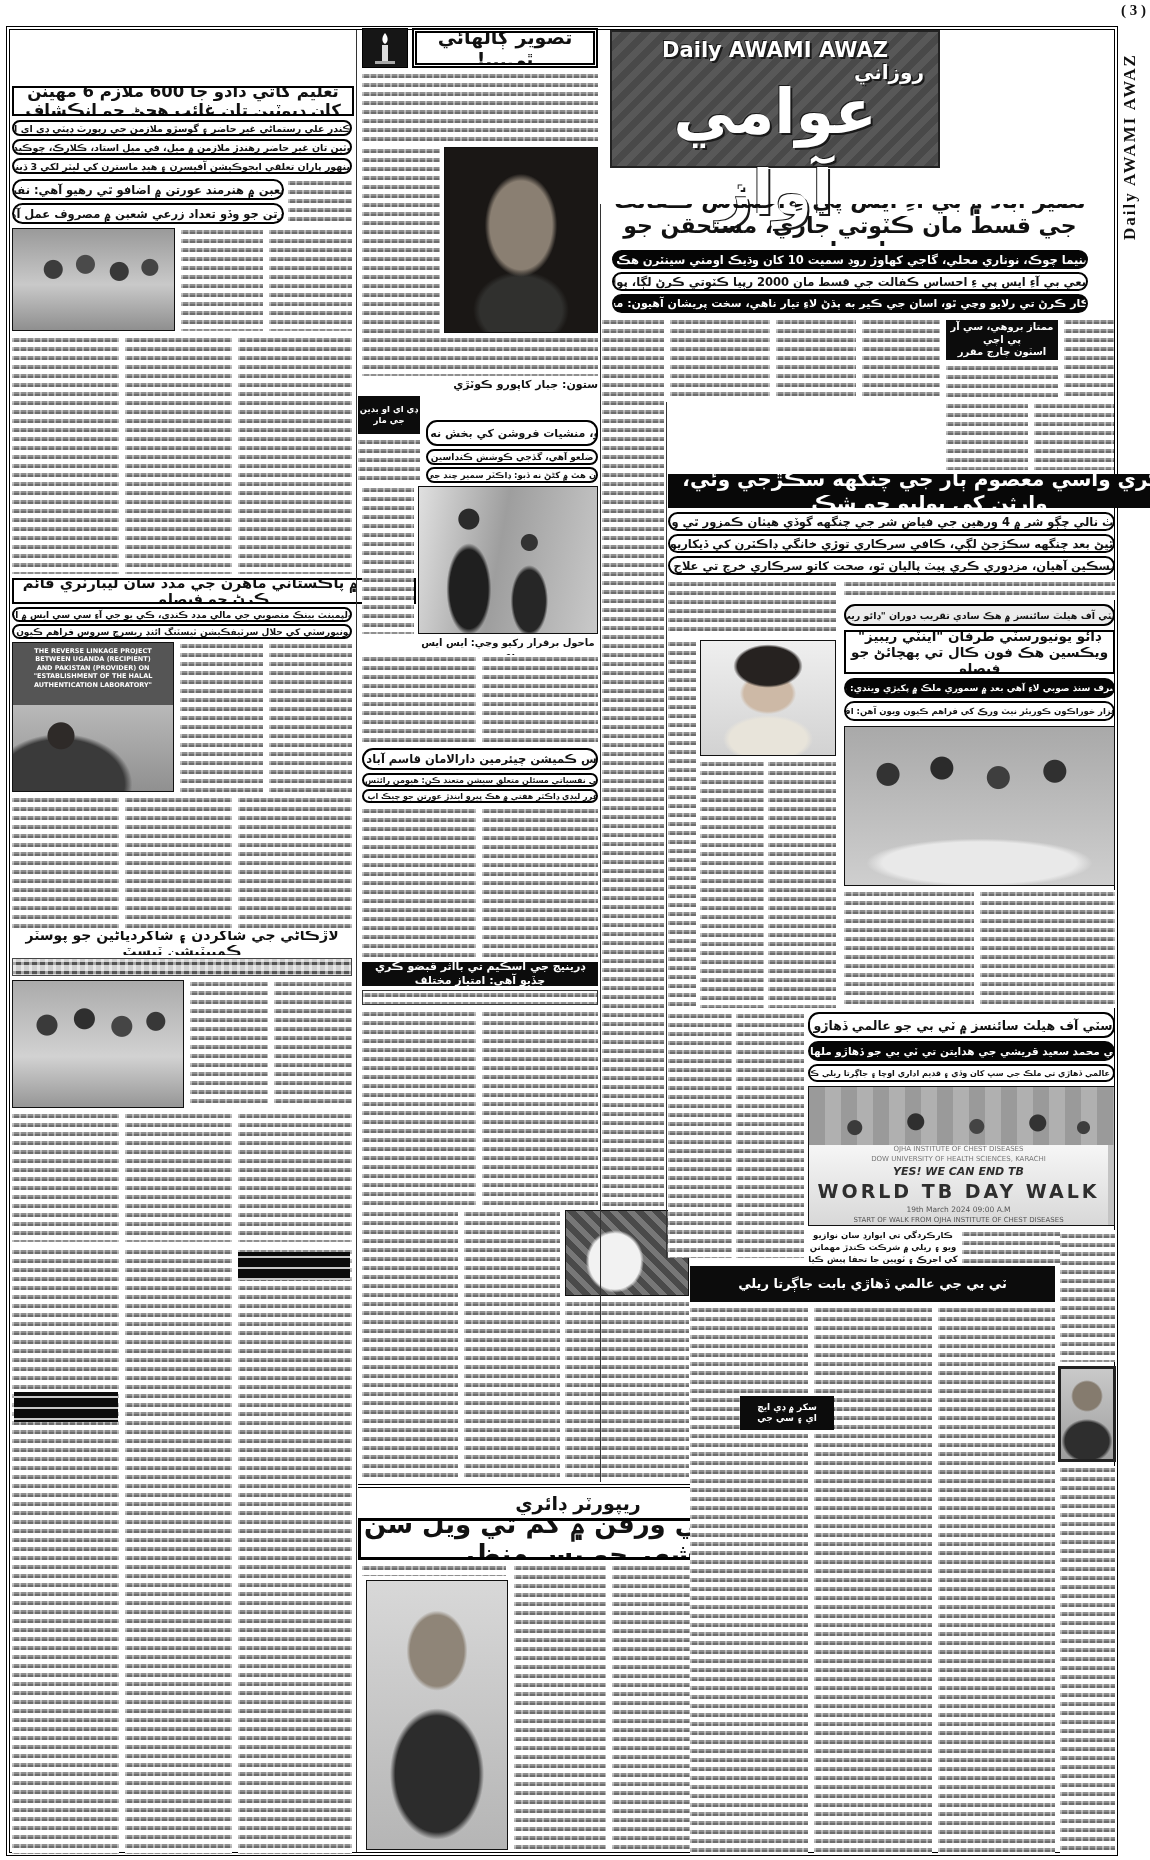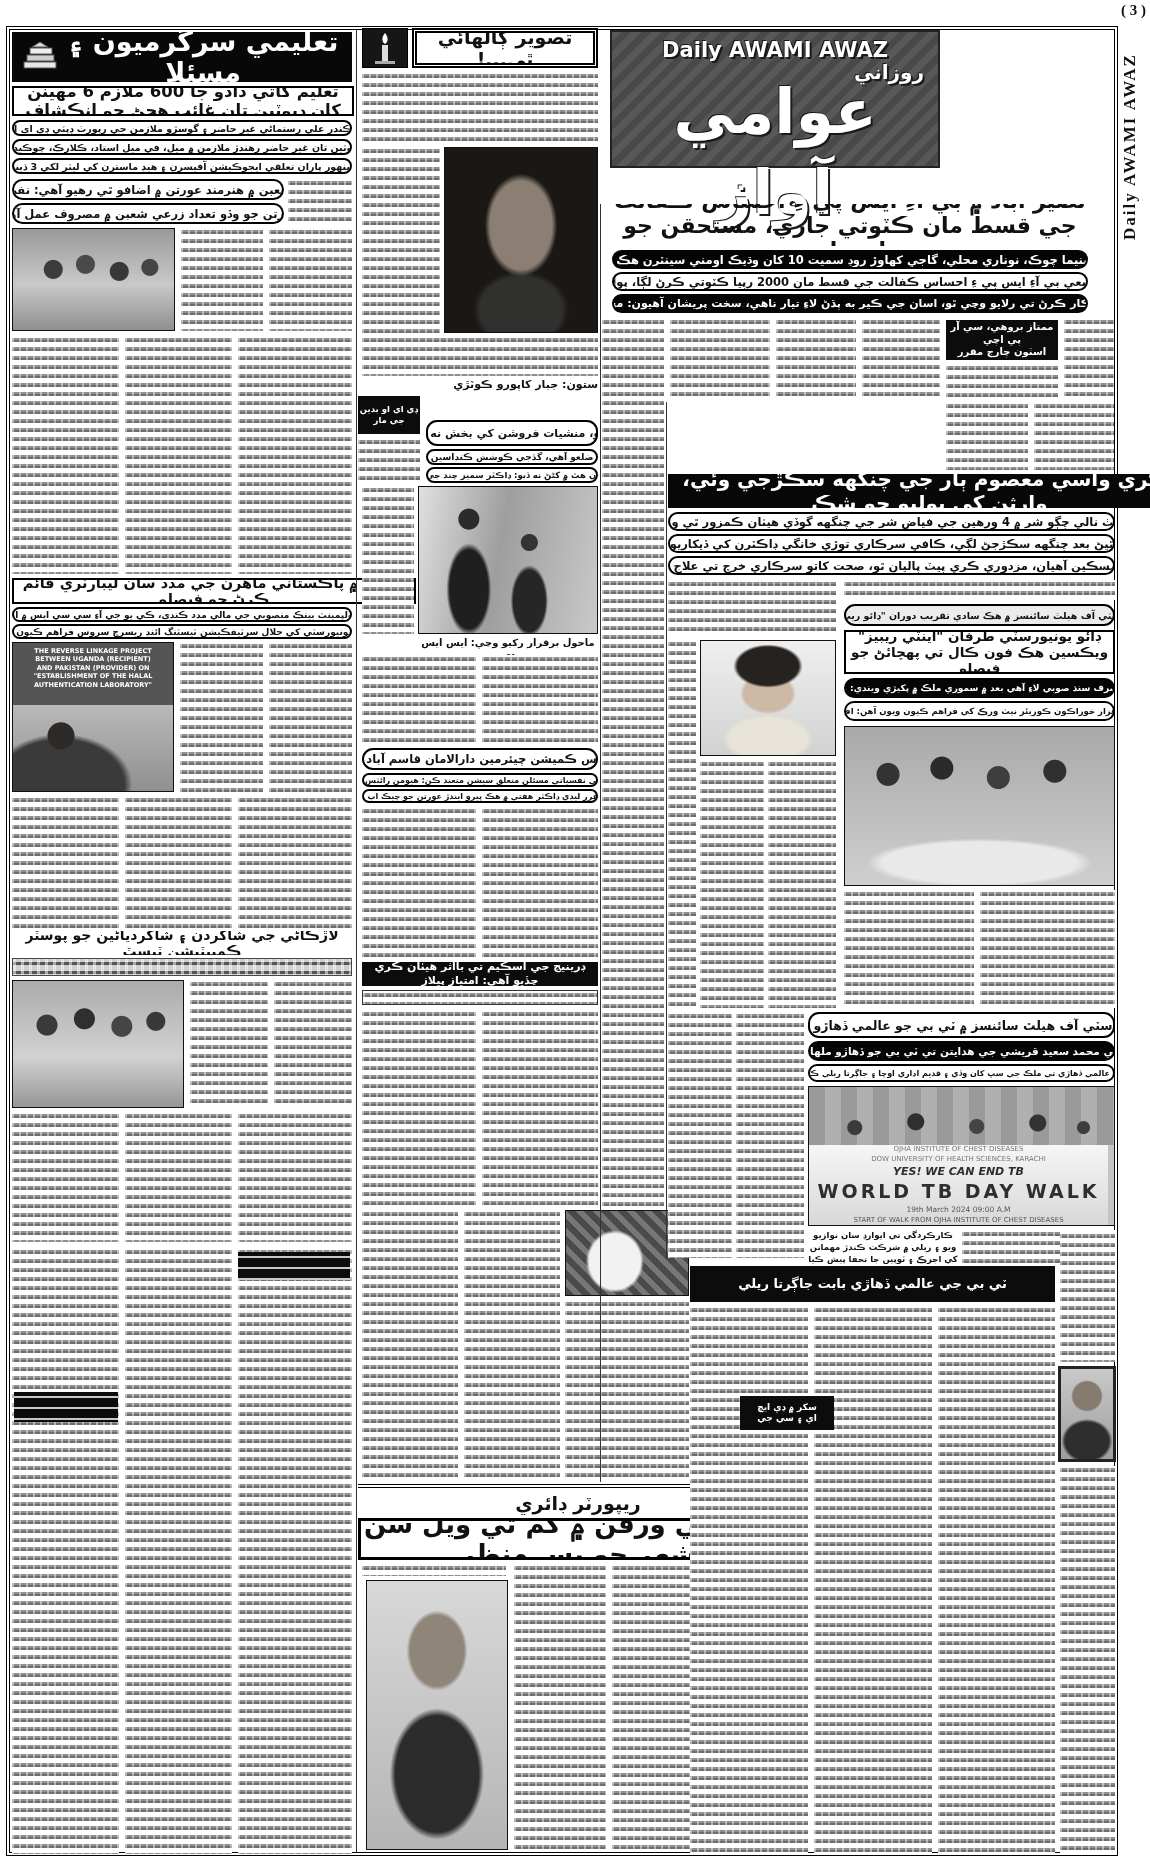--- a/index.html
+++ b/index.html
@@ -65,29 +65,20 @@
   <div class="abs sim" style="left:776px;top:318px;width:80px;height:80px;"></div>
   <div class="abs sim" style="left:862px;top:318px;width:78px;height:80px;"></div>
   <div class="abs mini rtl" style="left:946px;top:320px;width:112px;height:40px;font-size:10px;">
     <span>ممتاز بروهي، سي آر پي اچي</span>
     <span>اسٽون چارج مقرر</span>
   </div>
   <div class="abs sim" style="left:946px;top:364px;width:112px;height:34px;"></div>
   <div class="abs sim" style="left:1064px;top:318px;width:50px;height:80px;"></div>
   <div class="abs sim" style="left:602px;top:318px;width:62px;height:890px;"></div>
 
-  <div class="abs banner-black" style="left:12px;top:32px;width:340px;height:50px;">
-    <svg class="abs" style="left:8px;top:6px;" width="40" height="38" viewBox="0 0 40 38">
-      <rect x="4" y="24" width="32" height="6" fill="#e8e8e8" stroke="#555"></rect>
-      <rect x="7" y="17" width="27" height="6" fill="#cfcfcf" stroke="#555"></rect>
-      <rect x="10" y="10" width="22" height="6" fill="#efefef" stroke="#555"></rect>
-      <path d="M12 9 L20 4 L28 9 Z" fill="#dcdcdc" stroke="#555"></path>
-    </svg>
-    <div class="abs head rtl" style="left:48px;top:0;width:286px;height:50px;font-size:27px;color:#fff;">تعليمي سرگرميون ۽ مسئلا</div>
-  </div>
   <div class="abs head rtl" style="left:12px;top:86px;width:342px;height:30px;border:2px solid #000;font-size:16.5px;">تعليم کاتي دادو جا 600 ملازم 6 مهينن کان ڊيوٽين تان غائب هجڻ جو انڪشاف</div>
   <div class="abs kick rtl" style="left:12px;top:120px;width:340px;height:16px;font-size:9.5px;">چيف مانيٽرنگ آفيسر سڪندر علي رستماڻي غير حاضر ۽ گوسڙو ملازمن جي رپورٽ ڊپٽي ڊي اي او دادو حوالي ڪري ڇڏي</div>
   <div class="abs kick rtl" style="left:12px;top:139px;width:340px;height:16px;font-size:9.5px;">لڳاتار 6 مهينن کان ڊيوٽين تان غير حاضر رهندڙ ملازمن ۾ ميل، في ميل استاد، ڪلارڪ، چوڪيدار ۽ نائب قاصد شامل</div>
   <div class="abs kick rtl" style="left:12px;top:158px;width:340px;height:16px;font-size:9.5px;">ڊپٽي محمد حنيف پنهور پاران تعلقي ايجوڪيشن آفيسرن ۽ هيڊ ماسترن کي ليٽر لکي 3 ڏينهن ۾ رپورٽ طلب</div>
   <div class="abs kick rtl" style="left:12px;top:179px;width:272px;height:21px;font-size:11.5px;">مختلف شعبن ۾ هنرمند عورتن ۾ اضافو ٿي رهيو آهي: نفيس شاهه</div>
   <div class="abs kick rtl" style="left:12px;top:203px;width:272px;height:21px;font-size:11.5px;">عورتن جو وڏو تعداد زرعي شعبن ۾ مصروف عمل آهي</div>
   <div class="abs sim" style="left:288px;top:179px;width:64px;height:45px;"></div>
 
   <div class="abs ph" style="left:12px;top:228px;width:163px;height:103px;background-image:radial-gradient(circle at 25% 40%,#3c3c3c 0 9px,transparent 10px),radial-gradient(circle at 45% 35%,#4a4a4a 0 9px,transparent 10px),radial-gradient(circle at 66% 42%,#383838 0 9px,transparent 10px),radial-gradient(circle at 85% 38%,#444 0 8px,transparent 9px),linear-gradient(#9a9a9a,#c9c9c9 55%,#8f8f8f);"></div>
   <div class="abs sim" style="left:181px;top:228px;width:82px;height:103px;"></div>
@@ -157,21 +148,21 @@
   <div class="abs rtl" style="left:418px;top:637px;width:180px;height:15px;font-weight:700;font-size:10px;text-align:center;">ماحول برقرار رکيو وڃي: ايس ايس پي</div>
   <div class="abs sim" style="left:362px;top:655px;width:114px;height:90px;"></div>
   <div class="abs sim" style="left:482px;top:655px;width:116px;height:90px;"></div>
 
   <div class="abs kick rtl" style="left:362px;top:748px;width:236px;height:22px;font-size:11.5px;">سنڌ هيومن رائٽس ڪميشن چيئرمين دارالامان قاسم آباد پهتو، دورو ڪيو</div>
   <div class="abs kick rtl" style="left:362px;top:773px;width:236px;height:14px;font-size:8px;">آفيسر هفتيوار بنياد تي نفسياتي مسئلن متعلق سيشن متعند ڪن: هيومن رائٽس ڪميشن جو چيئرمين</div>
   <div class="abs kick rtl" style="left:362px;top:789px;width:236px;height:14px;font-size:8px;">ڊسپينسري تي مقرر ليڊي ڊاڪٽر هفتي ۾ هڪ ڀيرو ايندڙ عورتن جو چيڪ اپ ڪرڻ لاءِ اچي ٿي</div>
   <div class="abs sim" style="left:362px;top:807px;width:114px;height:152px;"></div>
   <div class="abs sim" style="left:482px;top:807px;width:116px;height:152px;"></div>
 
-  <div class="abs mini rtl" style="left:362px;top:962px;width:236px;height:24px;font-size:11px;">ڊرينيج جي اسڪيم تي بااثر هيٺان ڪري ڇڏيو آهي: امتياز پيلاز</div>
+  <div class="abs mini rtl" style="left:362px;top:962px;width:236px;height:24px;font-size:11px;">ڊرينيج جي اسڪيم تي بااثر قبضو ڪري ڇڏيو آهي: امتياز مختلف</div>
   <div class="abs sim" style="left:362px;top:990px;width:236px;height:15px;border:1px solid #333;"></div>
   <div class="abs sim" style="left:362px;top:1010px;width:114px;height:196px;"></div>
   <div class="abs sim" style="left:482px;top:1010px;width:116px;height:196px;"></div>
 
   <div class="abs sim" style="left:362px;top:1210px;width:96px;height:272px;"></div>
   <div class="abs sim" style="left:464px;top:1210px;width:96px;height:272px;"></div>
   <div class="abs ph" style="left:565px;top:1210px;width:124px;height:86px;background-image:radial-gradient(ellipse 35% 55% at 40% 60%,#f2f2f2 0 60%,transparent 68%),repeating-linear-gradient(45deg,#4a4a4a 0 6px,#777 6px 12px);"></div>
   <div class="abs sim" style="left:565px;top:1300px;width:124px;height:182px;"></div>
   <div class="abs sim" style="left:598px;top:1300px;width:0px;height:0px;"></div>
 

